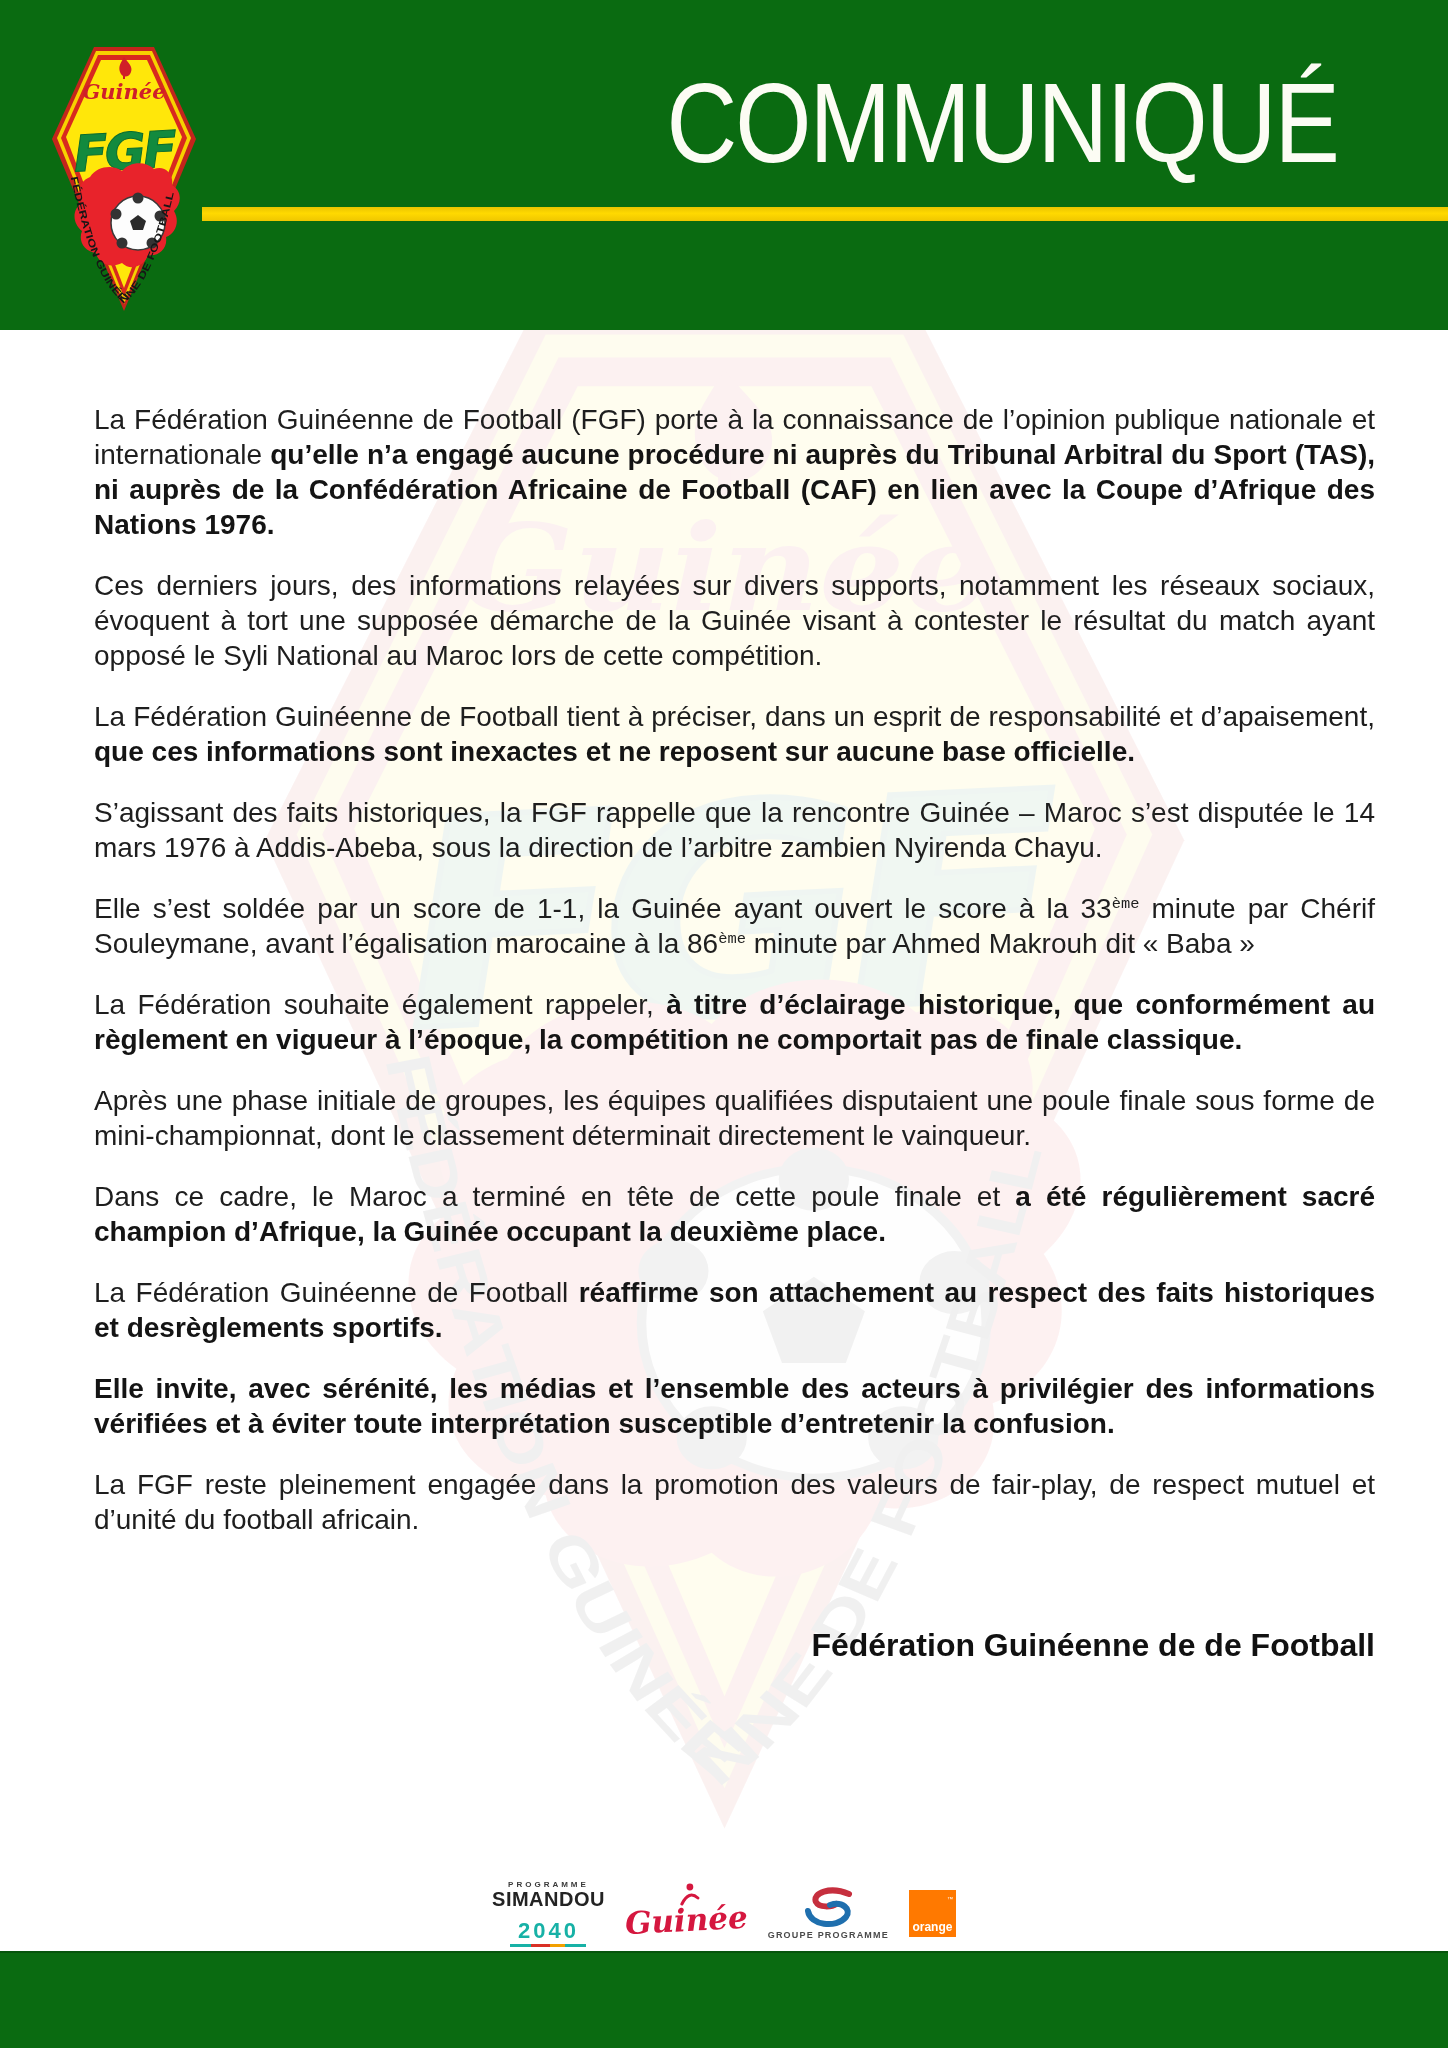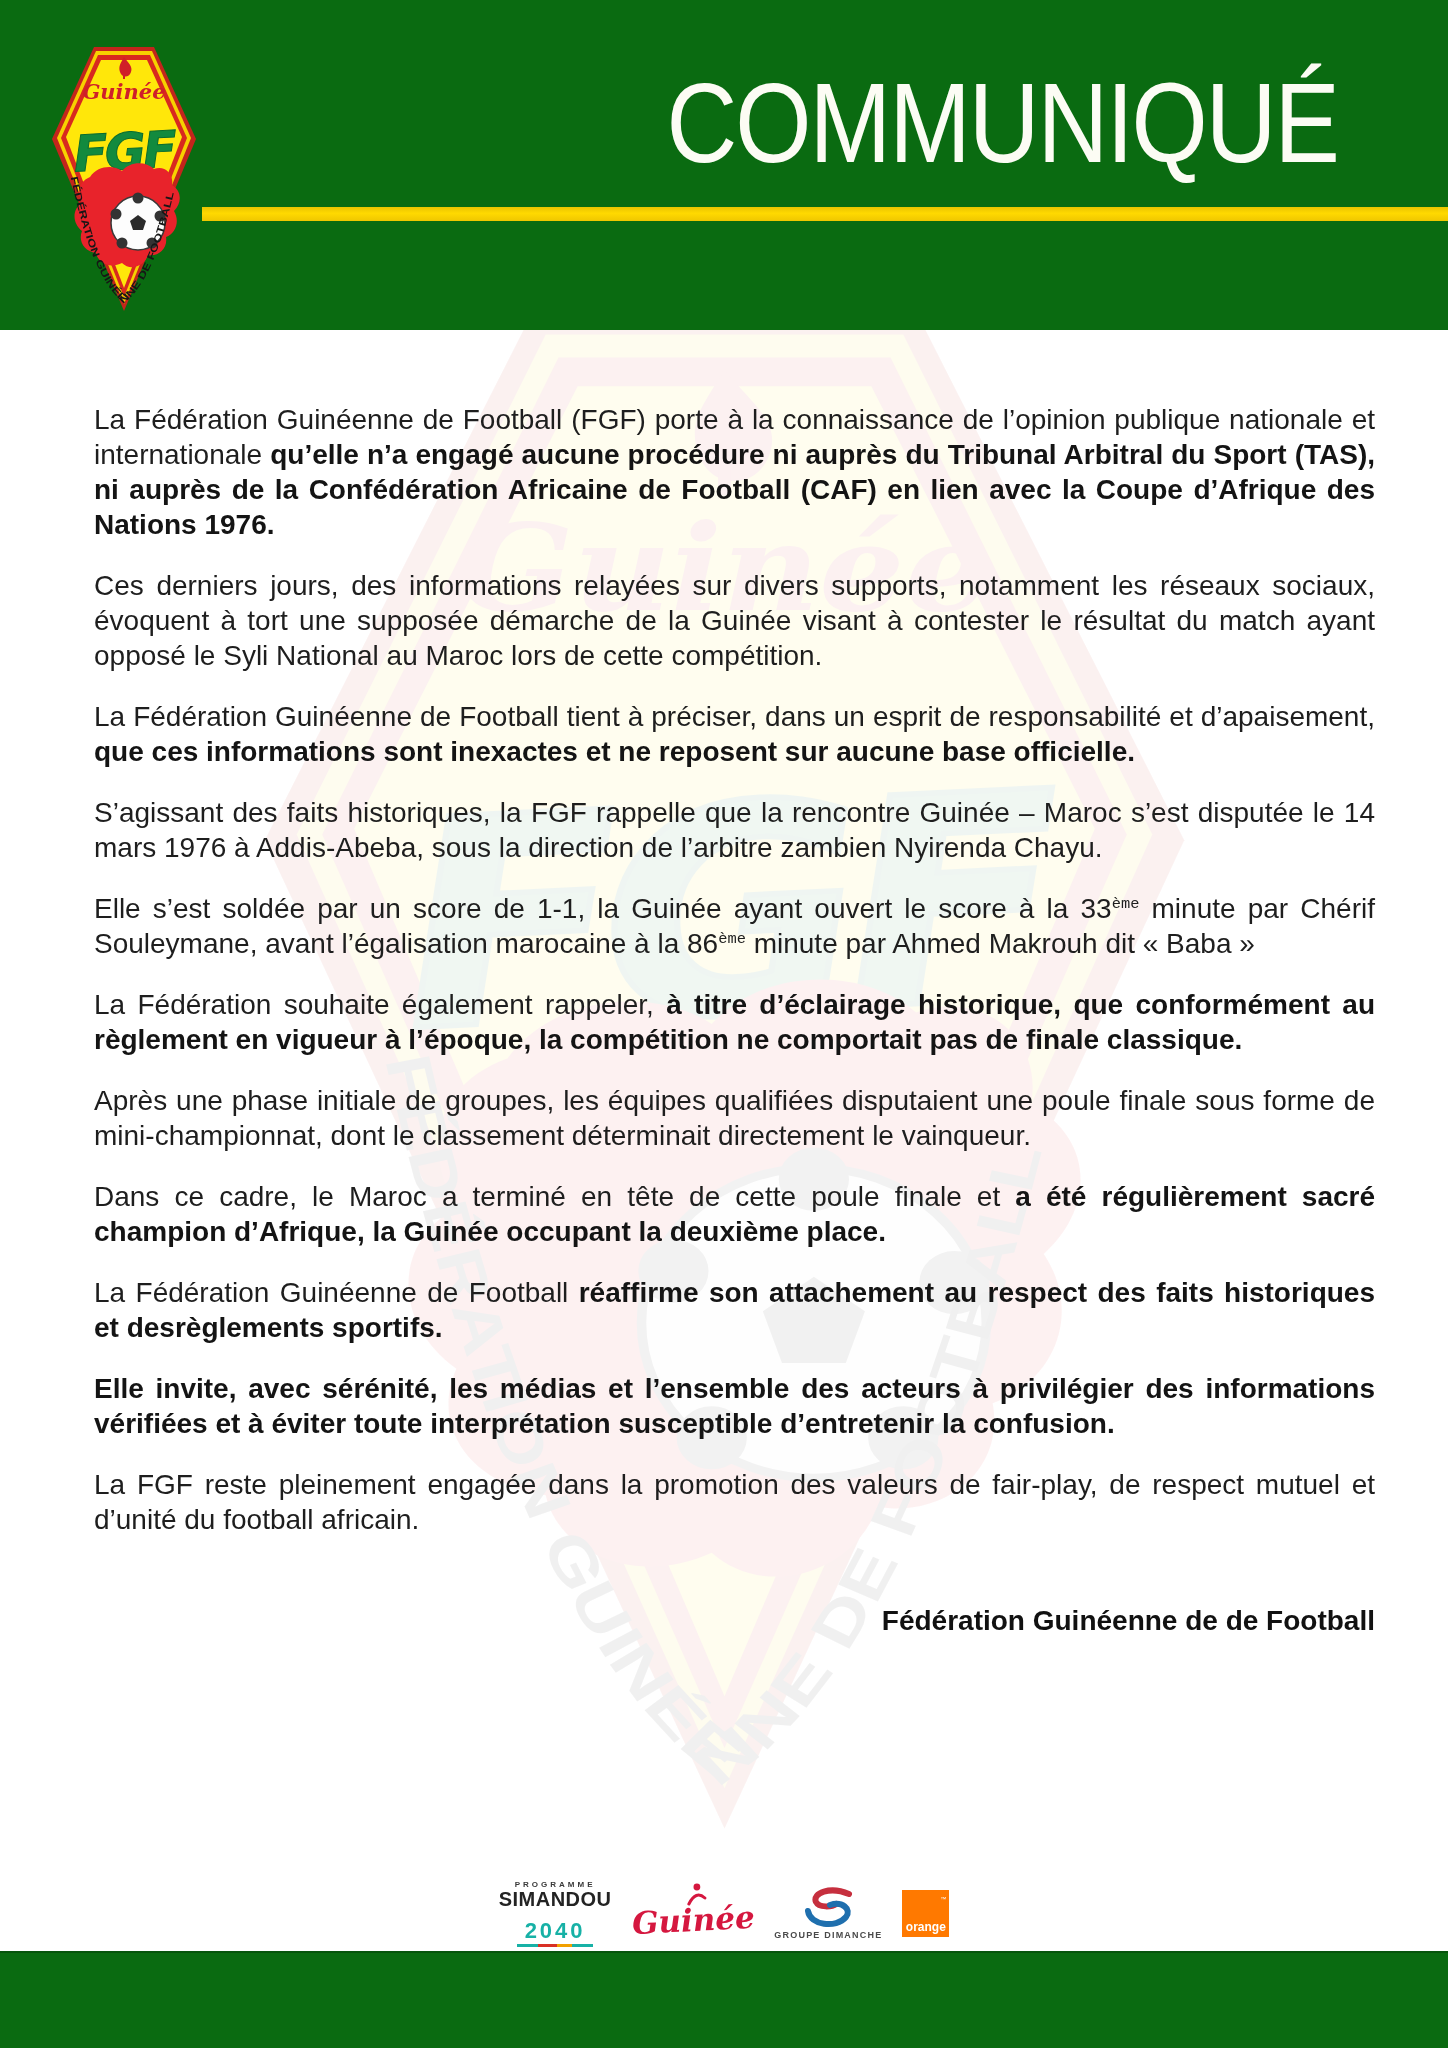--- a/index.html
+++ b/index.html
@@ -24,21 +24,21 @@
   .fgf-logo{position:absolute;left:50px;top:44px;width:148px;height:270px;z-index:6;}
   .watermark{position:absolute;left:252px;top:300px;width:945px;height:1540px;opacity:.06;z-index:1;}
   
   .body-text{
     position:absolute;left:94px;right:73px;top:402px;z-index:2;
     font-size:28px;line-height:35px;color:#1e1e1e;text-align:justify;
   }
   .para{margin:0 0 26px 0;}
   .b{font-weight:bold;color:#141414;}
   .sup{vertical-align:super;font-size:.55em;line-height:0;font-family:Liberation Mono, monospace;}
-  .signature{margin-top:66px;text-align:right;font-weight:bold;font-size:28px;color:#111;}
+  .signature{margin-top:91px;text-align:right;font-weight:bold;font-size:32px;color:#111;}
   
   .footer{
     position:absolute;left:0;right:0;bottom:96px;height:78px;z-index:3;
     display:flex;justify-content:center;align-items:center;gap:20px;background:transparent;
   }
   .sp{display:flex;flex-direction:column;align-items:center;justify-content:center;}
   .sim-top{font-size:8px;font-weight:bold;letter-spacing:3px;color:#3a3a3a;}
   .sim-name{font-size:20px;font-weight:800;letter-spacing:.5px;color:#232323;line-height:1.05;}
   .sim-year{font-size:22px;font-weight:800;letter-spacing:3px;color:#17b1a6;line-height:1;margin-top:10px;}
   .sim-bar{width:76px;height:3px;margin-top:2px;
@@ -134,21 +134,21 @@
         <circle cx="13" cy="5" r="3.4" fill="#d5173f"></circle>
         <path d="M5,22 Q12,8 21,16" stroke="#d5173f" stroke-width="3" fill="none" stroke-linecap="round"></path>
       </svg>
       <span class="guinee-text">Guinée</span>
     </div>
     <div class="sp">
       <svg width="52" height="42" viewBox="0 0 52 42">
         <path d="M47,7 C28,-1 10,6 14,15 C17,21 30,20 34,17" stroke="#c62f3e" stroke-width="6" fill="none" stroke-linecap="round"></path>
         <path d="M6,24 C8,38 34,42 44,30 C50,22 40,14 28,18" stroke="#1f6fae" stroke-width="6" fill="none" stroke-linecap="round"></path>
       </svg>
-      <span class="guico-text">GROUPE DIMANCHE</span>
+      <span class="guico-text">GROUPE PROGRAMME</span>
     </div>
     <div class="orange-sq">
       <span class="orange-tm">™</span>
       <span class="orange-word">orange</span>
     </div>
   </div>
 
   <div class="bottom-band"></div>
 
 </div>

